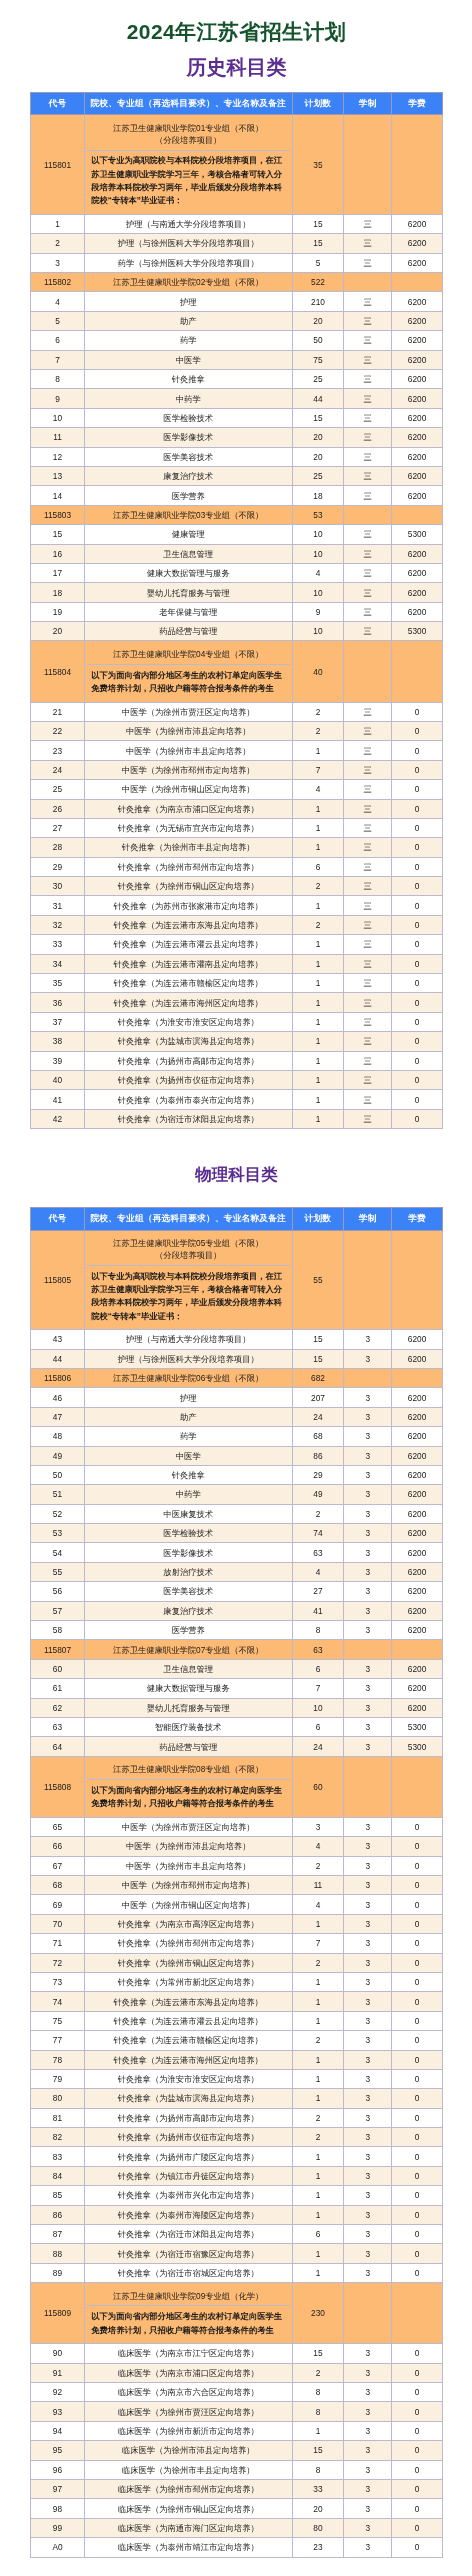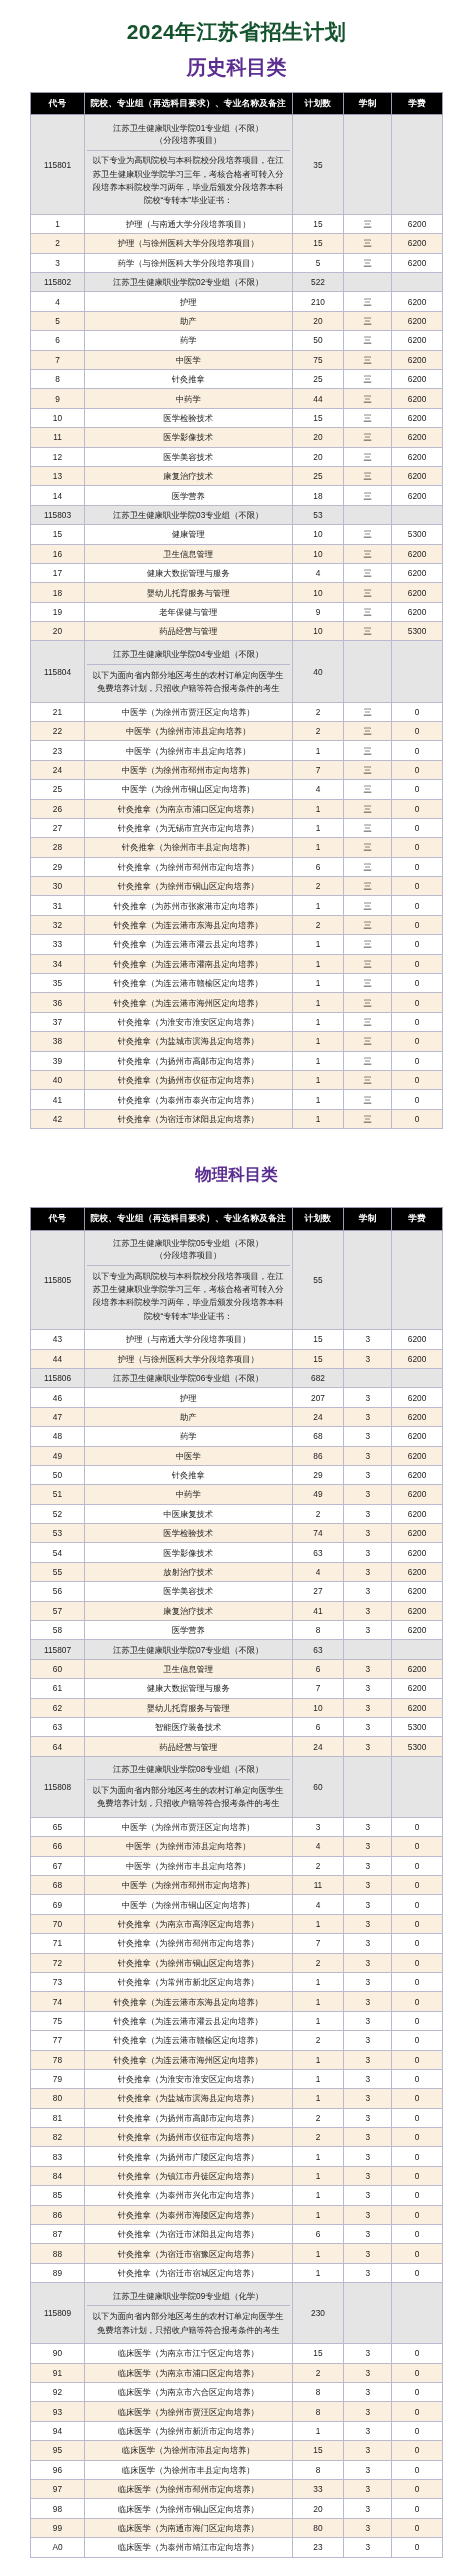--- a/index.html
+++ b/index.html
@@ -46,59 +46,60 @@
     margin: 0 auto;
     table-layout: fixed;
     border: 0.8px solid #9a9ab5;
   }
   table.plan col.c-code   { width: 52px; }
   table.plan col.c-name   { width: 200px; }
   table.plan col.c-num    { width: 50px; }
   table.plan col.c-years  { width: 46px; }
   table.plan col.c-fee    { width: 49px; }
   table.plan th {
-    background: #000000;
+    background: #3b82f6;
     color: #ffffff;
     font-size: 8.7px;
     font-weight: bold;
     padding: 4.7px 1.6px;
     border: 0.8px solid #9a9ab5;
     text-align: center;
     letter-spacing: 0.2px;
   }
   table.plan td {
     border: 0.8px solid #b9b9cf;
     font-size: 8.3px;
     color: #1a1a1a;
     text-align: center;
     padding: 3.2px 1.6px;
     vertical-align: middle;
     line-height: 1.45;
   }
   tr.row-white td { background: #ffffff; }
   tr.row-tint  td { background: #fbefdf; }
   tr.row-group td {
-    background: #e5e5e5;
+    background: #fdba74;
     font-weight: normal;
   }
   td.code-cell { font-size: 8.7px; }
   td.grouphead {
     padding: 3.9px 3.2px;
     line-height: 1.5;
   }
   .group-inner {
     border-bottom: 0.8px solid #b9b9cf;
     padding: 3.2px 1.6px 3.9px 1.6px;
     text-align: center;
     line-height: 1.45;
   }
   .group-note {
     padding: 3.9px 4.7px 3.2px 4.7px;
-    text-align: center;
+    text-align: left;
     line-height: 1.6;
+    font-weight: bold;
   }
   td.nopad { padding: 0; }
 </style>
 </head>
 <body>
 
 <div class="page">
 
   <h1 class="main-title">2024年江苏省招生计划</h1>
   <h2 class="sub-title">历史科目类</h2>

